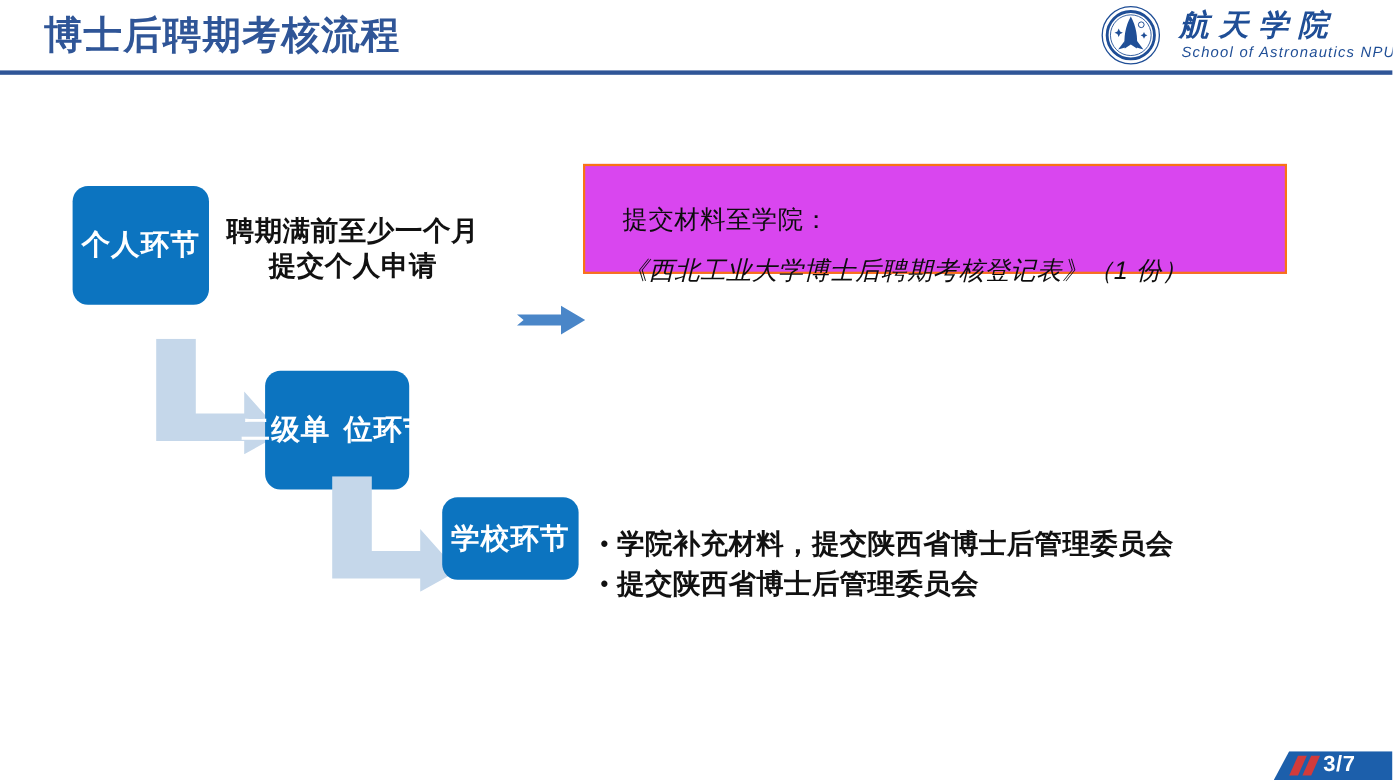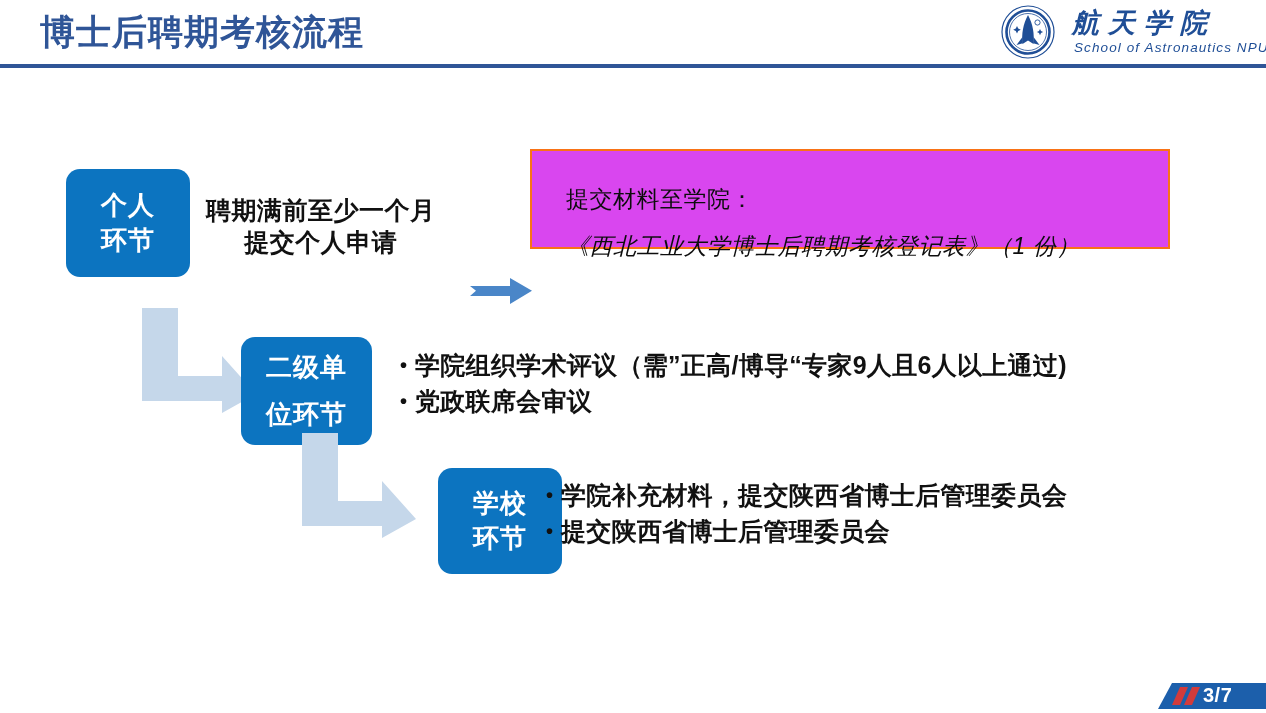--- a/index.html
+++ b/index.html
@@ -71,44 +71,43 @@
     width: 1266px; height: 645px;
   }
 
   .stage-box {
     position: absolute;
     background: #0c74c0;
     border-radius: 14px;
     color: #ffffff;
     font-weight: bold;
     display: flex;
-    flex-direction: column;
+    flex-direction: row;
     align-items: center;
     justify-content: center;
     line-height: 1.35;
     letter-spacing: 1px;
   }
   .stage-box .stage-line { display: block; white-space: nowrap; }
 
   #stage-box-personal {
     left: 66px; top: 101px;
     width: 124px; height: 108px;
     font-size: 26px;
   }
   #stage-box-unit {
     left: 241px; top: 269px;
     width: 131px; height: 108px;
     font-size: 26px;
     gap: 12px;
   }
   #stage-box-school {
-    left: 402px; top: 400px;
-    width: 124px; height: 106px;
+    left: 402px; top: 384px;
+    width: 124px; height: 75px;
     font-size: 26px;
-    margin-left: 36px;
   }
 
   
   #personal-note {
     position: absolute;
     left: 206px; top: 126px;
     font-size: 25px;
     font-weight: bold;
     color: #111111;
     line-height: 1.28;
@@ -241,24 +240,20 @@
     <svg viewBox="0 0 118 105" width="118" height="105" aria-hidden="true">
       <path d="M4 0 L40 0 L40 68 L84 68 L84 48 L118 86 L84 105 L84 93 L4 93 Z" fill="#c5d7ea"></path>
     </svg>
   </div>
 
   <div id="stage-box-unit" class="stage-box">
     <span class="stage-line">二级单</span>
     <span class="stage-line">位环节</span>
   </div>
 
-  <div id="bullets-unit" class="bullet-list">
-    <span class="bullet-item">学院组织学术评议（需”正高/博导“专家9人且6人以上通过)</span>
-    <span class="bullet-item">党政联席会审议</span>
-  </div>
 
   <div id="bent-arrow-2" class="bent-arrow">
     <svg viewBox="0 0 118 105" width="118" height="105" aria-hidden="true">
       <path d="M4 0 L40 0 L40 68 L84 68 L84 48 L118 86 L84 105 L84 93 L4 93 Z" fill="#c5d7ea"></path>
     </svg>
   </div>
 
   <div id="stage-box-school" class="stage-box">
     <span class="stage-line">学校</span>
     <span class="stage-line">环节</span>

